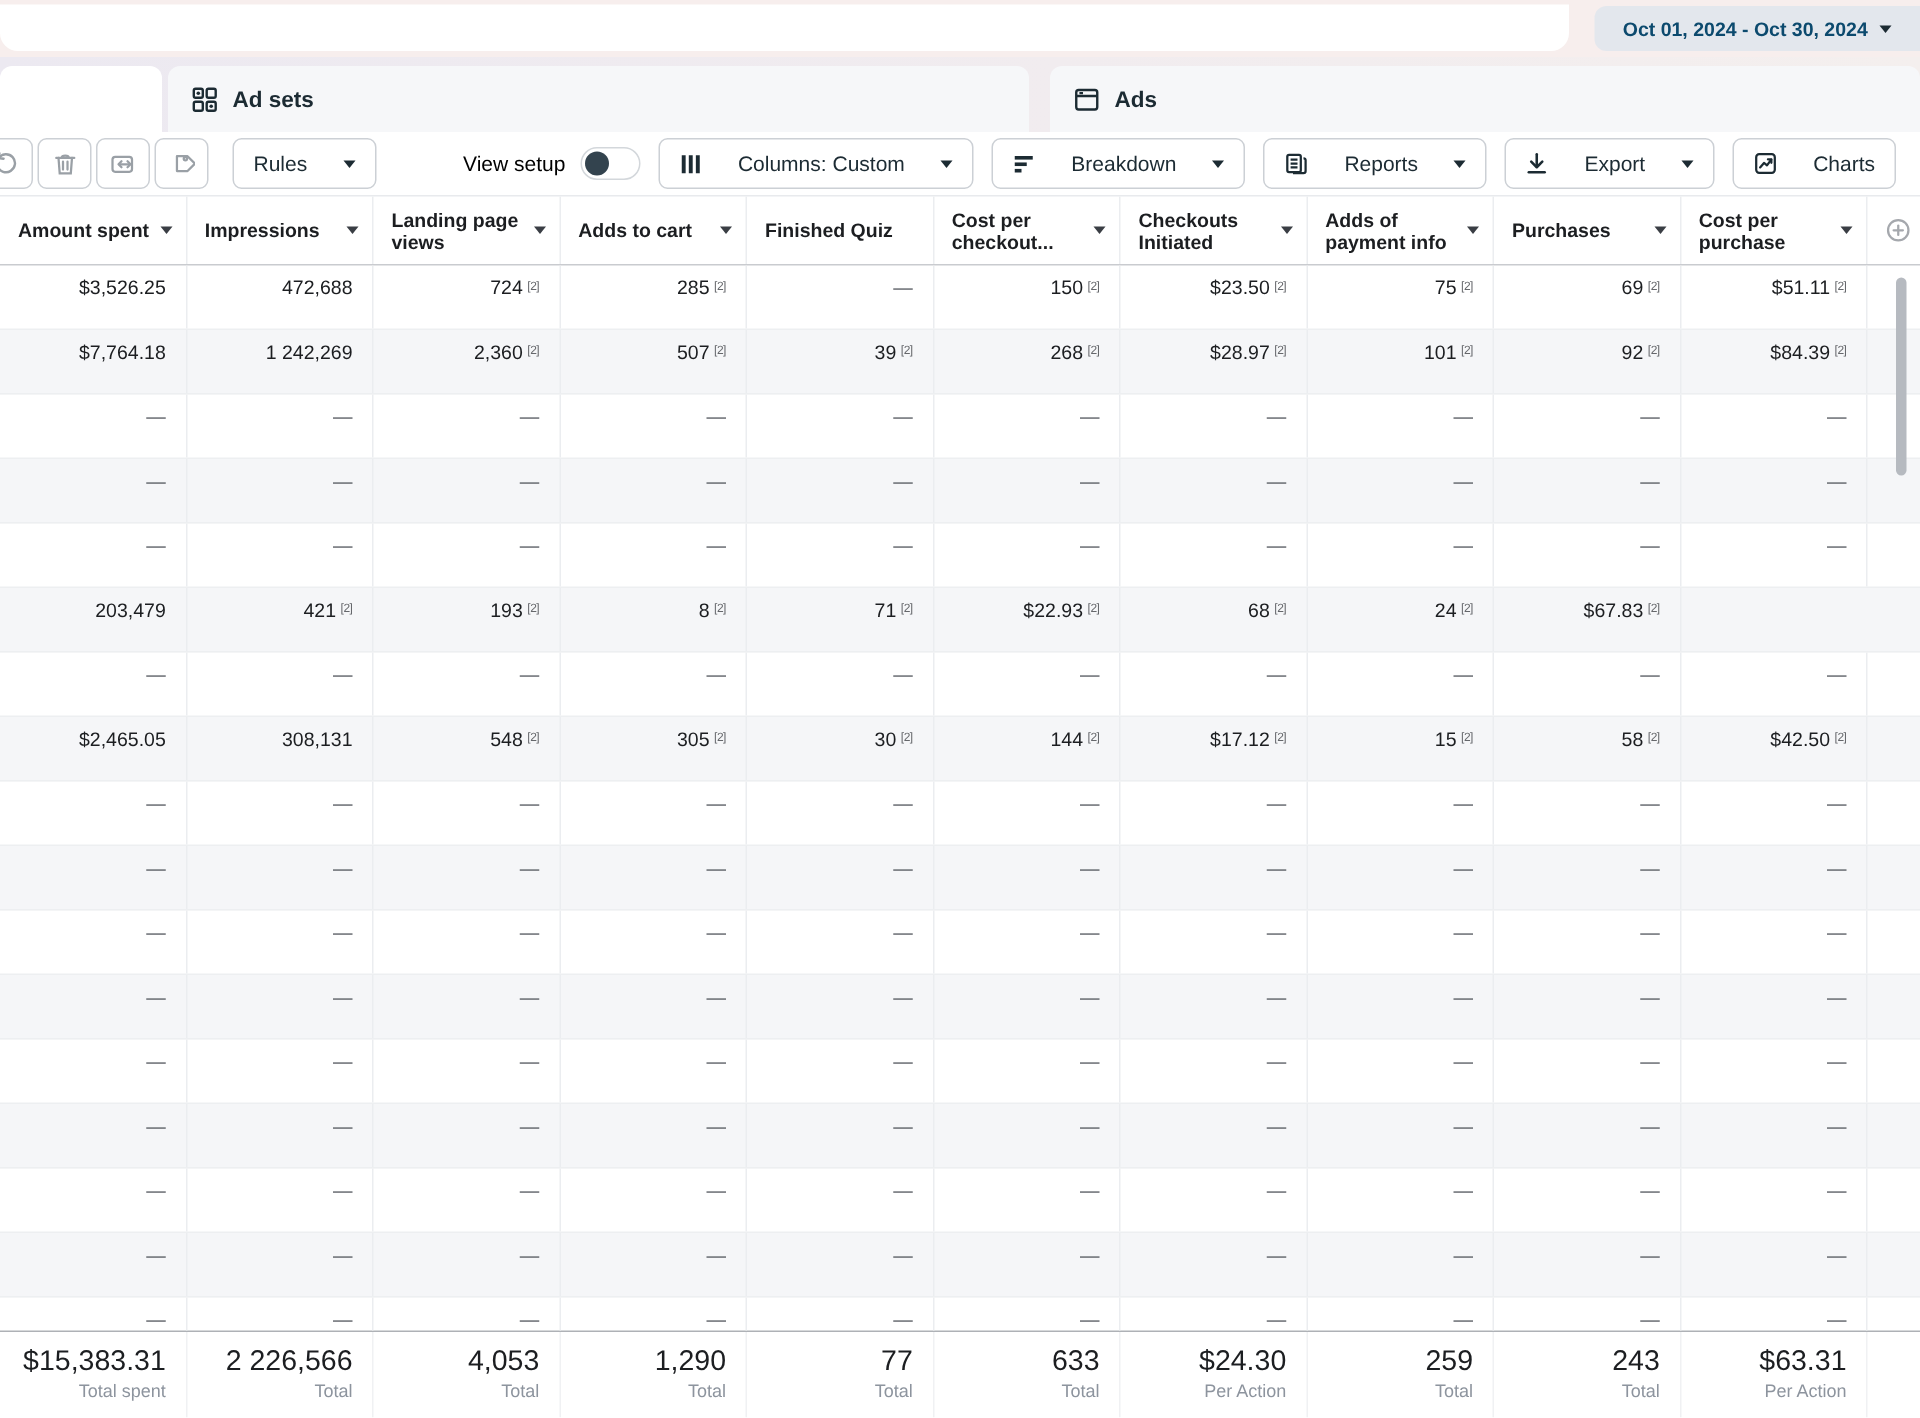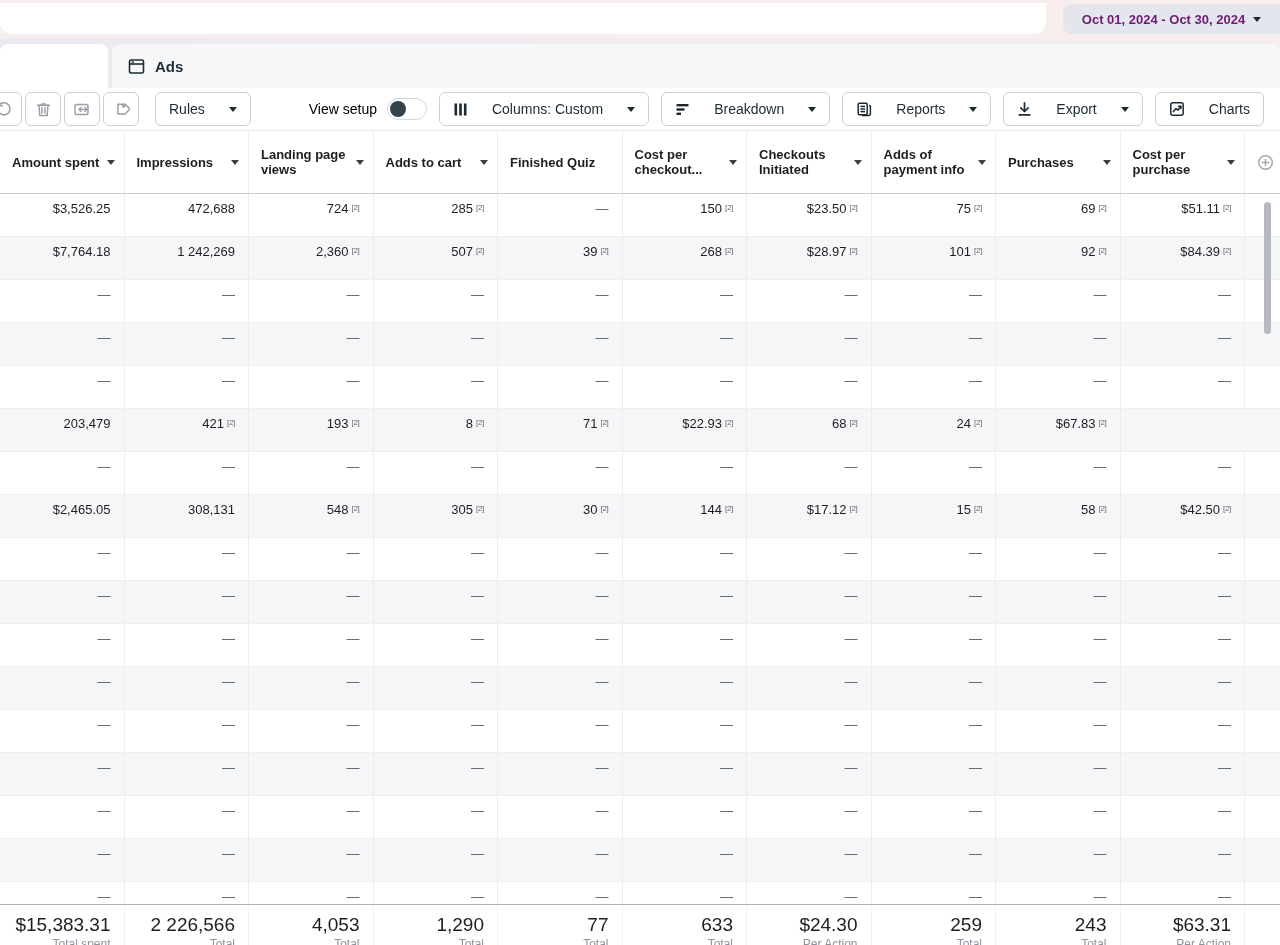--- a/index.html
+++ b/index.html
@@ -11,21 +11,21 @@
   
   .topbar { height:38px; background:#f7eeed; position:relative; }
   .topbar-surface {
     position:absolute; left:0; top:3px; height:31px; width:1046px;
     background:#fff; border-radius:0 0 12px 12px;
   }
   .date-btn {
     position:absolute; right:0; top:4px; height:30px; left:1063px;
     background:#e3e7ed; border:none; border-radius:8px 0 0 8px;
     display:flex; align-items:center; justify-content:center; gap:8px;
-    font-family:inherit; font-size:13px; font-weight:700; color:#701a75; cursor:pointer;
+    font-family:inherit; font-size:13px; font-weight:700; color:#0c4a6e; cursor:pointer;
   }
   
   .tabrow { height:50px; background:linear-gradient(90deg,#ece9f1 0%,#f1ecef 55%,#f4efee 100%);
     position:relative; display:flex; align-items:flex-end; }
   .tab { height:44px; display:flex; align-items:center; gap:10px; padding:0 16px;
     border-radius:8px 8px 0 0; font-size:15px; font-weight:700; color:#1c2b33; cursor:pointer; }
   .tab-active-blank { width:108px; background:#fff; margin-right:4px; }
   .tab-adsets { width:574px; background:#f6f7f9; margin-right:14px; }
   .tab-ads  { flex:1; background:#f6f7f9; }
   
@@ -40,21 +40,21 @@
   }
   .caret { width:0; height:0; border-left:4.5px solid transparent; border-right:4.5px solid transparent;
     border-top:5.5px solid #1c2b33; }
   .right-tools { margin-left:auto; display:flex; align-items:center; gap:12px; }
   .view-setup { display:flex; align-items:center; gap:10px; font-size:14px; color:#000000; }
   .toggle { width:40px; height:22px; border:1px solid #d3d7db; background:#fff; border-radius:12px;
     position:relative; cursor:pointer; }
   .toggle .knob { position:absolute; left:2px; top:2px; width:16px; height:16px; border-radius:50%; background:#33434e; }
   
   .grid { display:grid; grid-template-columns:repeat(10,124.5px) 1fr; }
-  .thead { height:64px; border-top:1px solid #e8eaed; border-bottom:1px solid #c9cbcf; background:#fff; }
+  .thead { height:47px; border-top:1px solid #e8eaed; border-bottom:1px solid #c9cbcf; background:#fff; }
   .hcell { display:flex; align-items:center; border-right:1px solid #ebedf0; padding:0 9px 0 12px; position:relative; }
   .hlabel { font-size:13px; font-weight:700; line-height:15px; flex:1; color:#1c1e21; }
   .hcaret { width:0; height:0; border-left:4px solid transparent; border-right:4px solid transparent;
     border-top:5px solid #3a3e44; margin-left:4px; }
   .hplus { grid-column:11; display:flex; align-items:center; justify-content:flex-end; padding-right:9px; border-right:none; }
   .tbody { height:710px; overflow:hidden; position:relative; }
   .trow { height:43px; border-bottom:1px solid #edeff1; }
   .trow.stripe { background:#f5f6f8; }
   .tcell { display:flex; justify-content:flex-end; align-items:flex-start; padding:7px 13px 0 6px;
     border-right:1px solid #ebedf0; font-size:13px; color:#1c1e21; }
@@ -74,20 +74,35 @@
 <div class="topbar">
   <div class="topbar-surface"></div>
   <button class="date-btn">
     <span>Oct 01, 2024 - Oct 30, 2024</span>
     <span class="caret"></span>
   </button>
 </div>
 
 <div class="tabrow">
   <div class="tab tab-active-blank"></div>
+  <div class="tab tab-adsets">
+    <span>
+      <svg width="17" height="17" viewBox="0 0 17 17">
+        <g fill="none" stroke="#1c2b33" stroke-width="1.6">
+          <rect x="1.2" y="1.2" width="6" height="6" rx="1.2"></rect>
+          <rect x="9.8" y="1.2" width="6" height="6" rx="1.2"></rect>
+          <rect x="1.2" y="9.8" width="6" height="6" rx="1.2"></rect>
+          <rect x="9.8" y="9.8" width="6" height="6" rx="1.2"></rect>
+        </g>
+        <circle cx="4.2" cy="4.2" r="1.2" fill="#1c2b33"></circle>
+        <circle cx="12.8" cy="12.8" r="1.2" fill="#1c2b33"></circle>
+      </svg>
+    </span>
+    <span>Ad sets</span>
+  </div>
   <div class="tab tab-ads">
     <span>
       <svg width="17" height="17" viewBox="0 0 17 17">
         <rect x="1.5" y="2" width="14" height="13" rx="1.6" fill="none" stroke="#1c2b33" stroke-width="1.6"></rect>
         <line x1="1.5" y1="6" x2="15.5" y2="6" stroke="#1c2b33" stroke-width="1.6"></line>
         <line x1="3.6" y1="4.1" x2="6" y2="4.1" stroke="#1c2b33" stroke-width="1.4"></line>
       </svg>
     </span>
     <span>Ads</span>
   </div>

